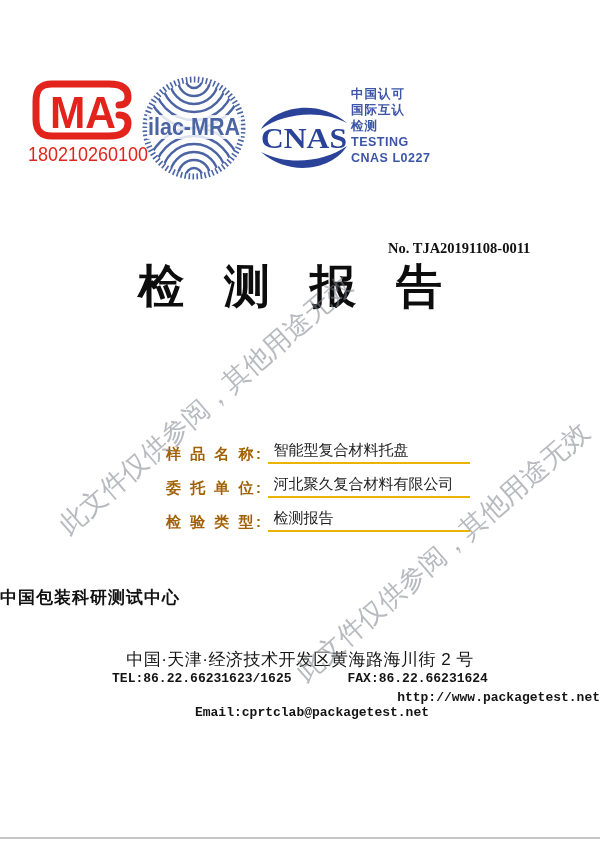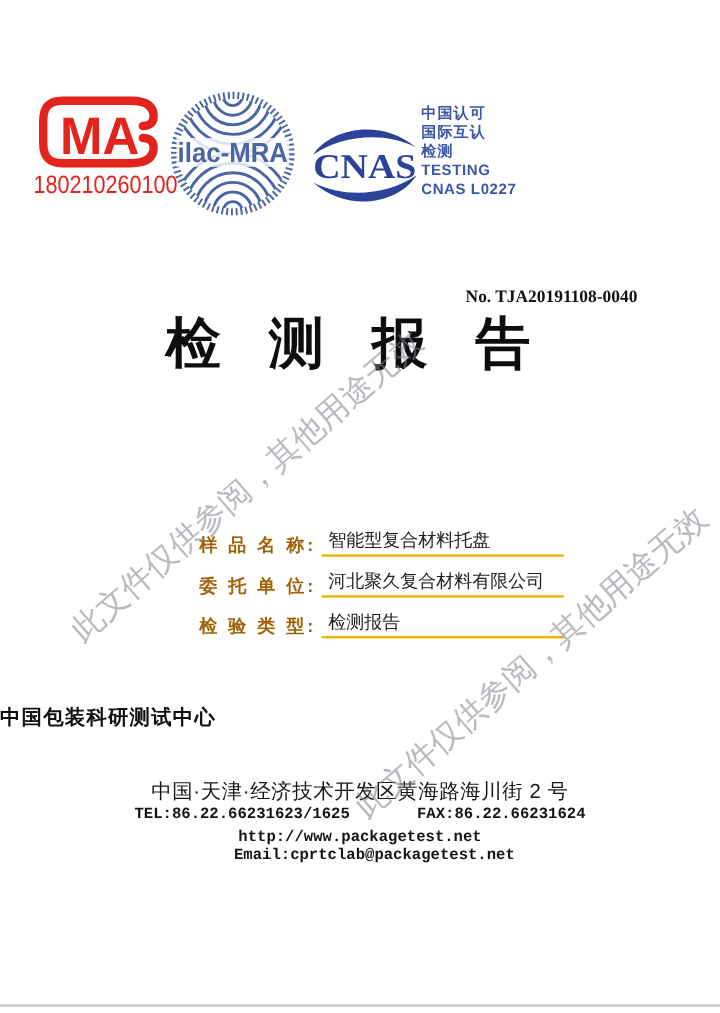--- a/index.html
+++ b/index.html
@@ -73,21 +73,21 @@
     position: absolute; left: 0; right: 0; top: 671px;
     display: flex; justify-content: center; gap: 56px;
     font-family: "Liberation Mono", monospace;
     font-weight: bold; font-size: 13px; color: #141414;
   }
   .url-line, .email-line {
     position: absolute; left: 0; right: 0; text-align: center;
     font-family: "Liberation Mono", monospace;
     font-weight: bold; font-size: 13px; color: #141414;
   }
-  .url-line { top: 690px; }
+  .url-line { top: 690px; text-align: right; }
   .email-line { top: 705px; margin-left: 24px; }
 
   .page-edge {
     position: absolute; left: 0; right: 0; top: 837px; height: 2px;
     background: #c6c6c6;
   }
 </style>
 </head>
 <body>
 
@@ -133,21 +133,21 @@
   </svg>
 
   <div class="cnas-text">
     <div>中国认可</div>
     <div>国际互认</div>
     <div>检测</div>
     <div class="lat">TESTING</div>
     <div class="lat">CNAS L0227</div>
   </div>
 
-  <div class="report-no">No. TJA20191108-0040</div>
+  <div class="report-no">No. TJA20191108-0011</div>
 
   <div class="report-title">检测报告</div>
 
   <div class="watermark wm1">此文件仅供参阅，其他用途无效</div>
   <div class="watermark wm2">此文件仅供参阅，其他用途无效</div>
 
   <div class="fields">
     <div class="field-row">
       <span class="field-label">样 品 名 称:</span>
       <span class="field-value">智能型复合材料托盘</span>

